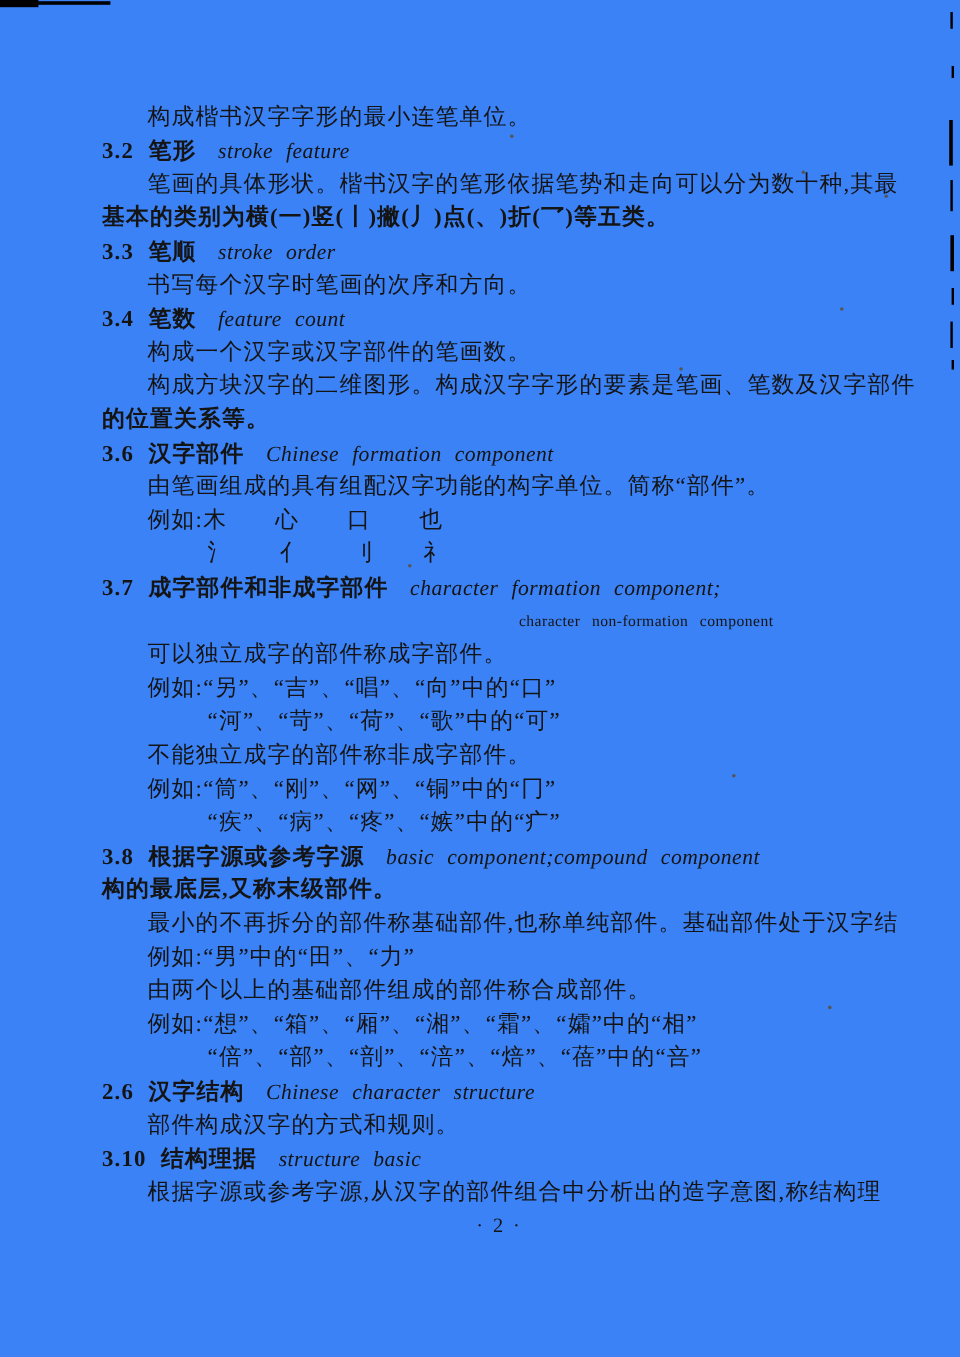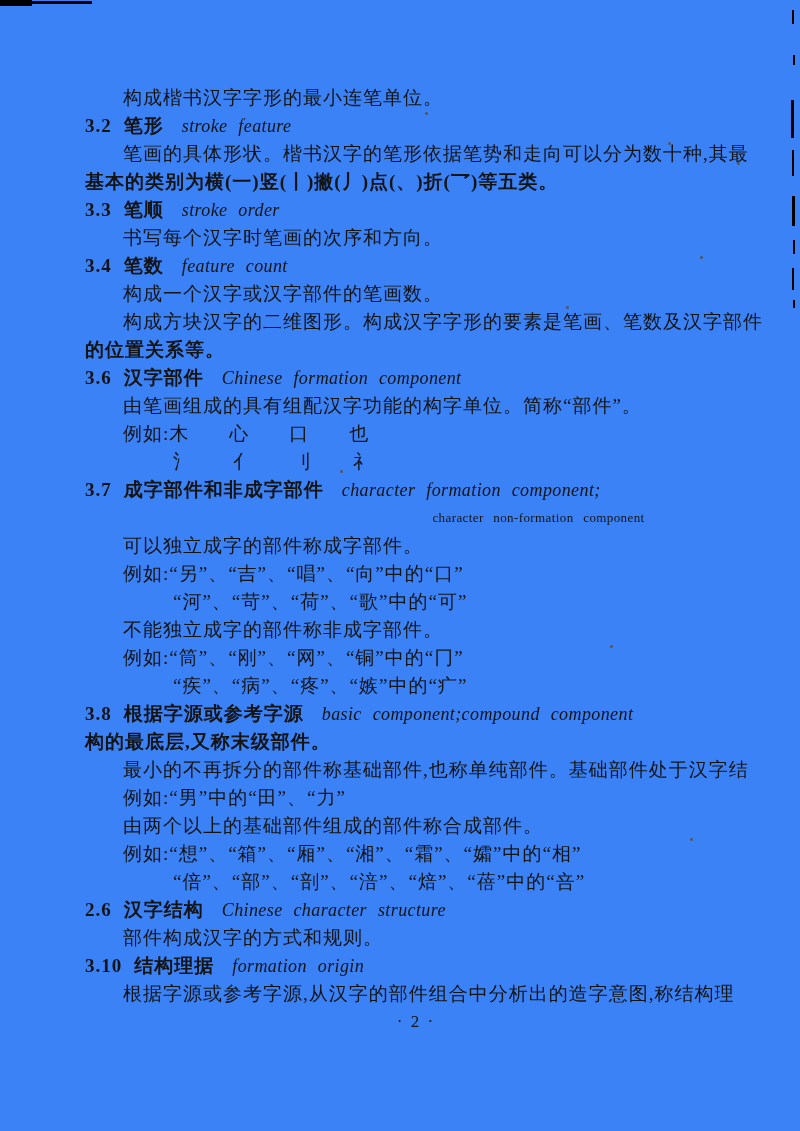--- a/index.html
+++ b/index.html
@@ -96,20 +96,20 @@
     <div class="line para">由两个以上的基础部件组成的部件称合成部件。</div>
     <div class="line para">例如:“想”、“箱”、“厢”、“湘”、“霜”、“孀”中的“相”</div>
     <div class="line ex2">“倍”、“部”、“剖”、“涪”、“焙”、“蓓”中的“咅”</div>
 
     <div class="line heading">
       <span class="h-num">2.6</span><span class="h-term">汉字结构</span><span class="h-eng">Chinese character structure</span>
     </div>
     <div class="line para">部件构成汉字的方式和规则。</div>
 
     <div class="line heading">
-      <span class="h-num">3.10</span><span class="h-term">结构理据</span><span class="h-eng">formation origin</span>
+      <span class="h-num">3.10</span><span class="h-term">结构理据</span><span class="h-eng">structure basic</span>
     </div>
     <div class="line para">根据字源或参考字源,从汉字的部件组合中分析出的造字意图,称结构理</div>
 
     <div class="pageno">· 2 ·</div>
 
   </div>
 </div>
 
 </body></html>

